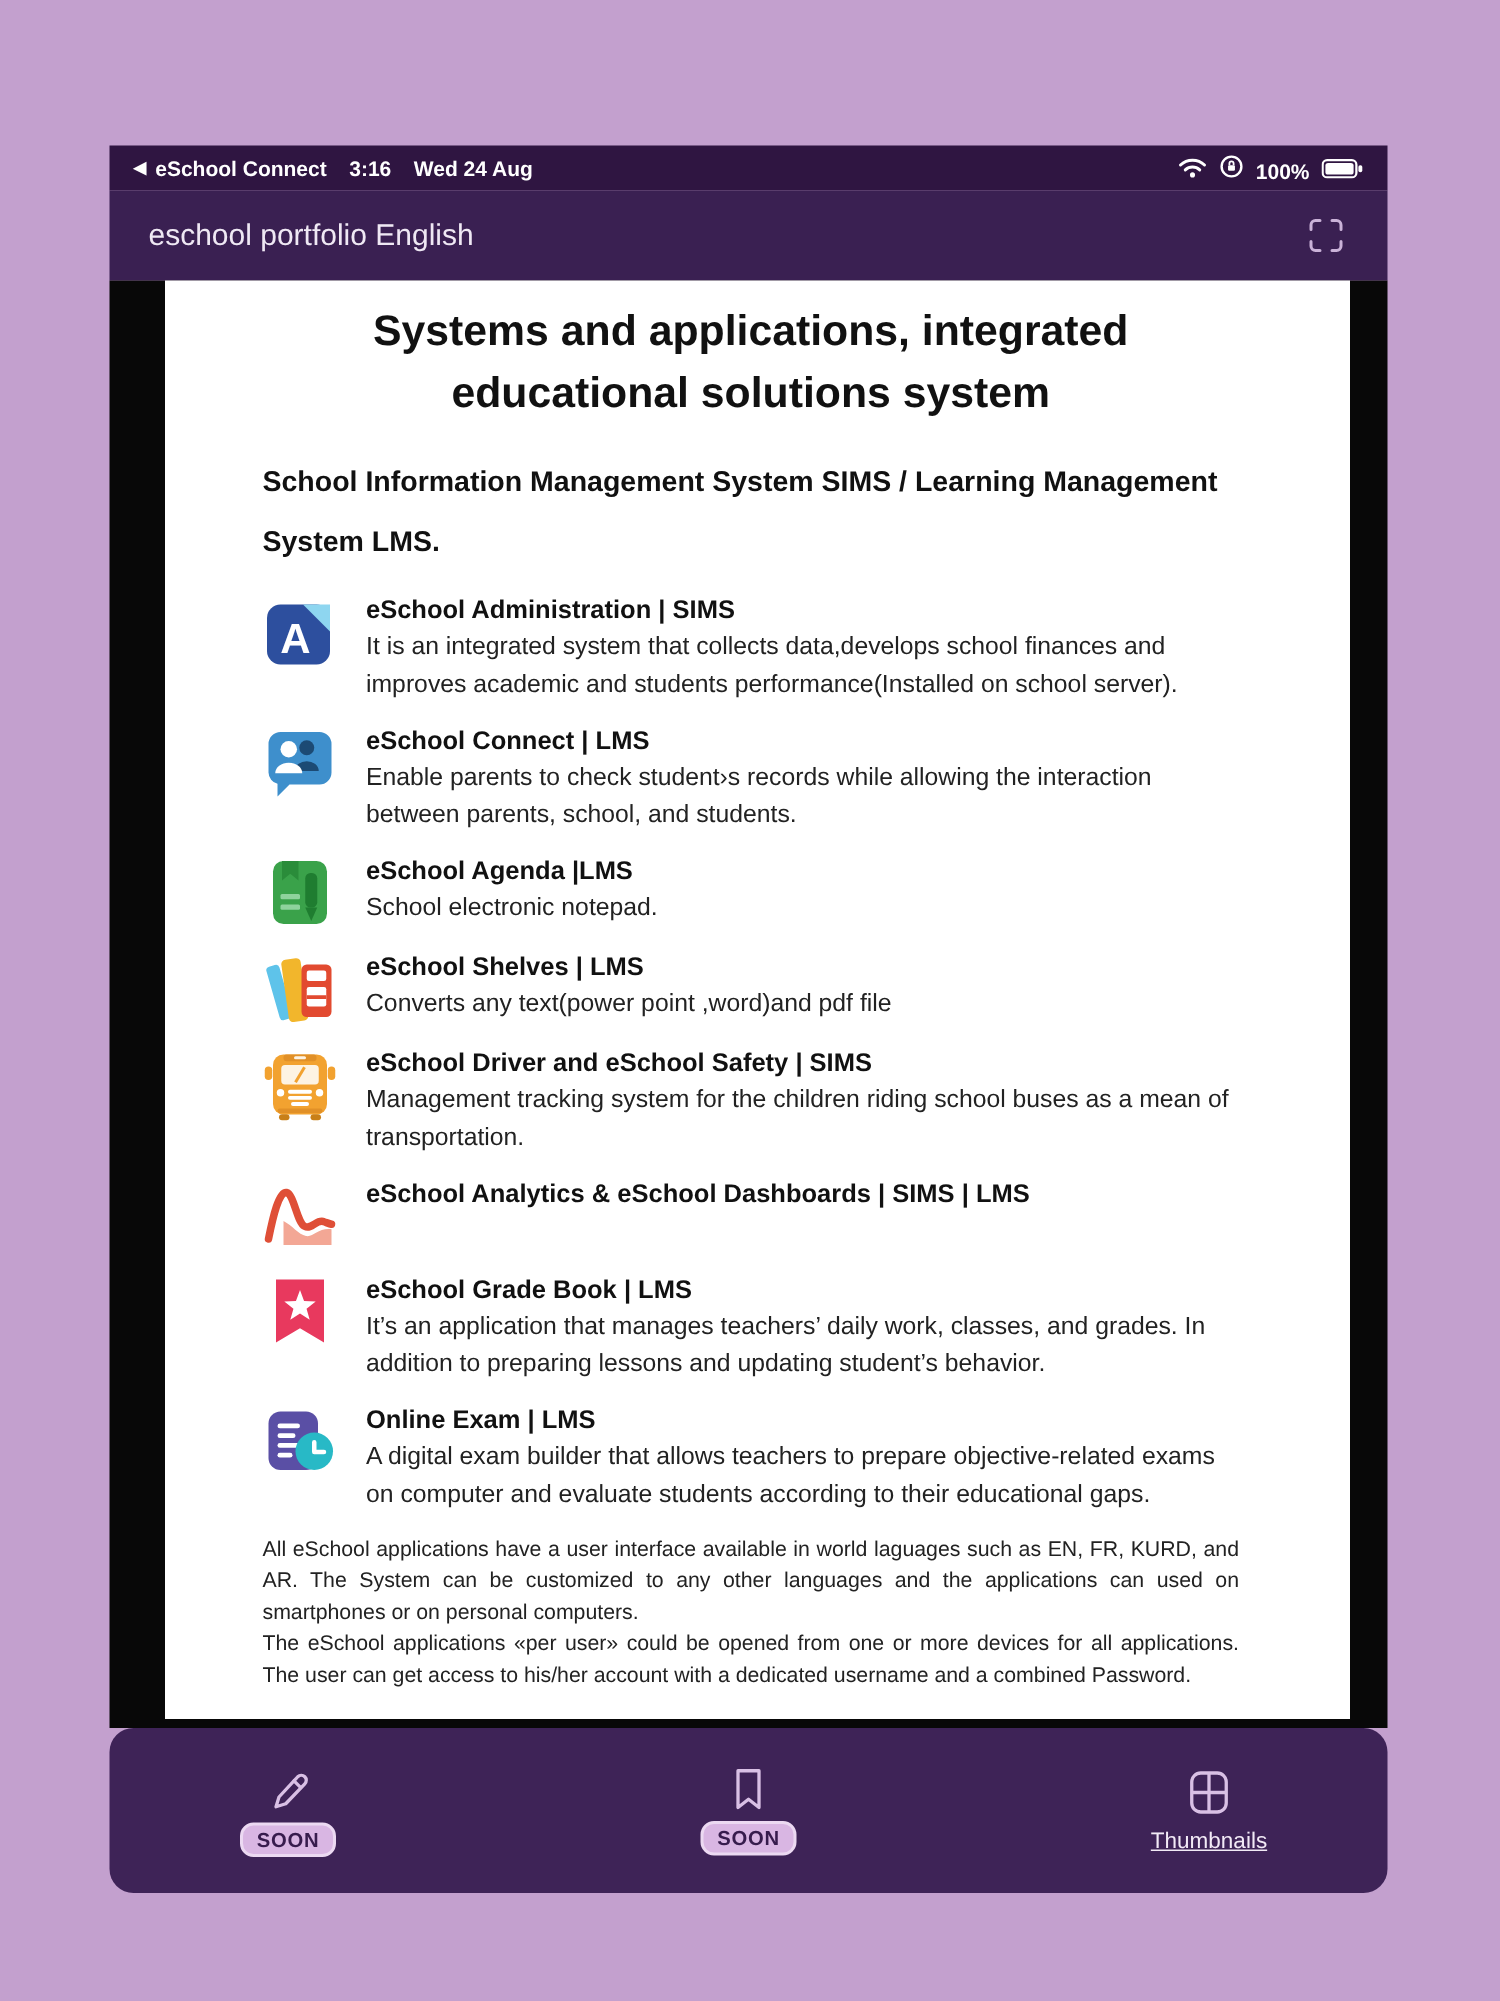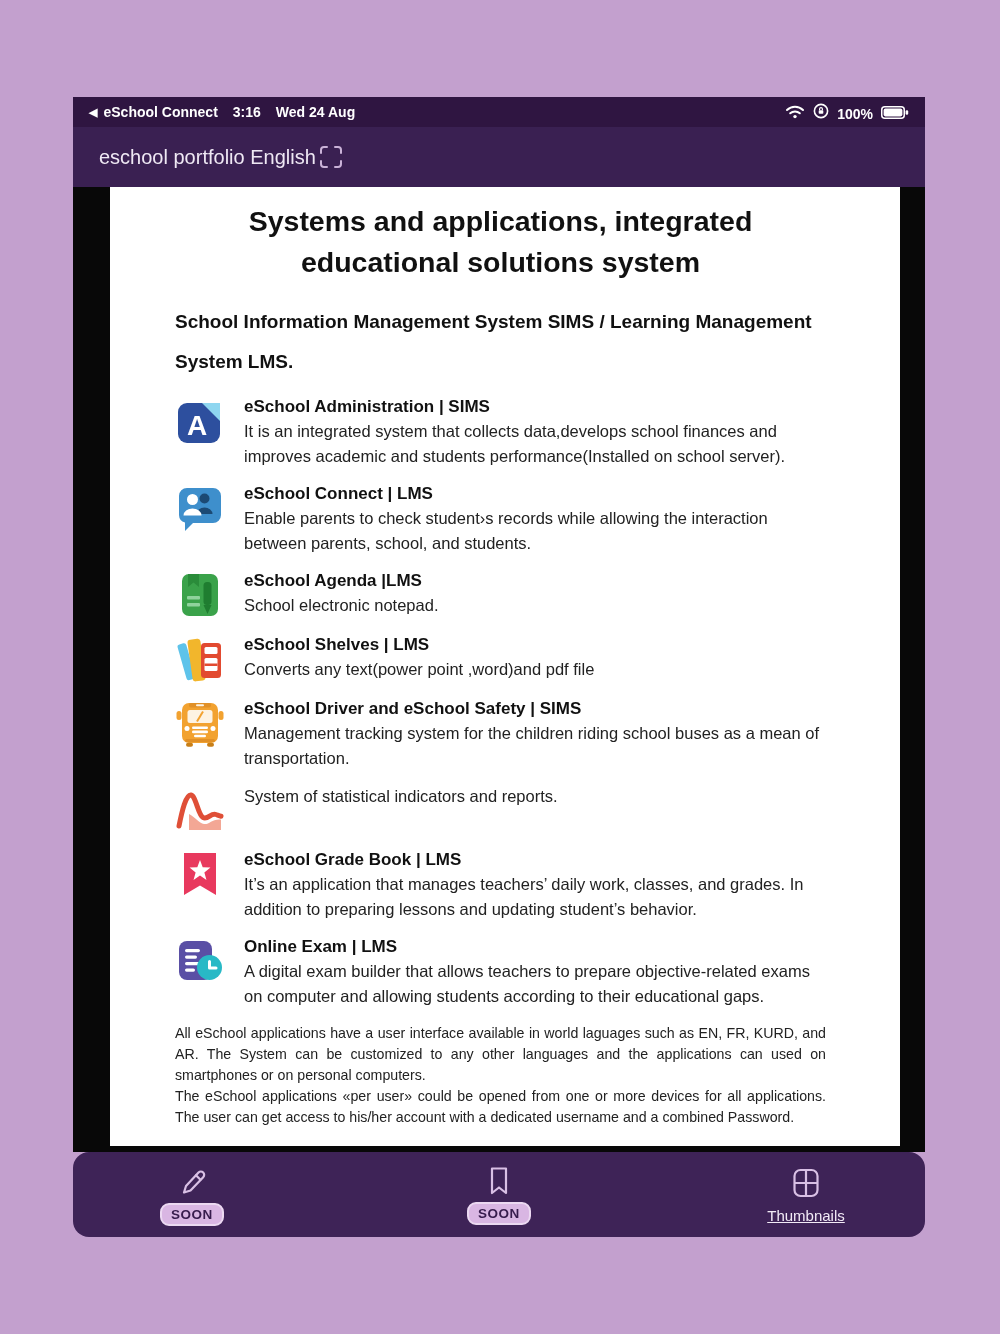--- a/index.html
+++ b/index.html
@@ -20,21 +20,21 @@
     font-size:14px;font-weight:bold;
   }
   .sb-left{display:flex;align-items:center;gap:15px;}
   .sb-back{display:flex;align-items:center;gap:6px;cursor:default;}
   .sb-right{display:flex;align-items:flex-end;gap:8px;}
   .back-tri{font-size:11px;line-height:1;}
   
   .appheader{
     position:absolute;left:0;top:30px;width:852px;height:60px;
     background:#3a2052;color:#efe8f4;
-    display:flex;align-items:center;
+    display:flex;align-items:center;justify-content:space-between;
     padding:12px 26px;box-sizing:border-box;font-size:20px;
   }
   .fs-btn{width:30px;height:30px;display:flex;align-items:center;justify-content:center;}
   
   .viewer{position:absolute;left:0;top:90px;width:852px;height:965px;background:#080808;}
   .page{
     position:absolute;left:37px;top:0;width:790px;height:959px;
     background:#ffffff;color:#191919;box-sizing:border-box;
     padding:8px 74px 0 65px;overflow:hidden;
   }
@@ -44,21 +44,21 @@
   .item{display:flex;gap:17px;margin-top:13px;}
   .item-icon{flex:0 0 52px;width:52px;padding-top:1px;}
   .item-icon svg{display:block;}
   .item-text{flex:1;}
   .item-title{font-size:17px;font-weight:bold;line-height:24px;color:#111;}
   .item-desc{font-size:16.5px;line-height:25px;color:#222;}
   .doc-footer{margin-top:14px;font-size:14.2px;line-height:21px;color:#222;}
   .doc-footer p{margin:0;text-align:justify;}
   
   .toolbar{
-    position:absolute;left:0;top:1055px;width:852px;height:85px;
+    position:absolute;left:0;top:1055px;width:852px;height:110px;
     background:#3e2357;border-radius:16px;
     display:flex;align-items:center;justify-content:space-between;
     padding:0 64px;box-sizing:border-box;
   }
   .tool{display:flex;flex-direction:column;align-items:center;gap:5px;min-width:110px;cursor:default;}
   .soon-badge{
     background:#d9b6e3;color:#371c4d;border:2px solid #ecd9f2;
     font-size:13.5px;font-weight:bold;letter-spacing:.5px;
     padding:1px 9px;border-radius:9px;line-height:17px;
   }
@@ -220,21 +220,21 @@
         </div>
 
         <div class="item">
           <div class="item-icon">
             <svg width="50" height="50" viewBox="0 0 50 50">
               <path d="M14 29 C20 32, 24 38, 29 39 C34 40, 37 33.5, 46 34.5 L46 45 L14 45 Z" fill="#f3a795"></path>
               <path d="M4 41 C7 26, 11 9, 16 10 C21 11, 23 30, 28 32.5 C33 35, 36 27.5, 41 29.5 C43.5 30.4, 45 31, 46 31.2" stroke="#df4f37" stroke-width="5" fill="none" stroke-linecap="round"></path>
             </svg>
           </div>
           <div class="item-text">
-            <div class="item-desc">System of statistical indicators and reports.</div>
+            <div class="item-title">eSchool Analytics &amp; eSchool Dashboards | SIMS | LMS</div>
           </div>
         </div>
 
         <div class="item">
           <div class="item-icon">
             <svg width="50" height="50" viewBox="0 0 50 50">
               <path d="M9 4 H41 V46 L25 36.5 L9 46 Z" fill="#e8395e"></path>
               <polygon points="25,11 27.7,18.28 35.46,18.6 29.37,23.42 31.47,30.9 25,26.6 18.53,30.9 20.63,23.42 14.54,18.6 22.3,18.28" fill="#ffffff"></polygon>
             </svg>
           </div>
@@ -251,21 +251,21 @@
               <rect x="10" y="13" width="15" height="3.2" rx="1.6" fill="#ffffff"></rect>
               <rect x="10" y="19.5" width="12" height="3.2" rx="1.6" fill="#ffffff"></rect>
               <rect x="10" y="26" width="15" height="3.2" rx="1.6" fill="#ffffff"></rect>
               <rect x="10" y="32.5" width="10" height="3.2" rx="1.6" fill="#ffffff"></rect>
               <circle cx="34.5" cy="31.5" r="12.5" fill="#28b9c6"></circle>
               <path d="M34.5 25.5 V32 H41" stroke="#ffffff" stroke-width="3" fill="none" stroke-linecap="round" stroke-linejoin="round"></path>
             </svg>
           </div>
           <div class="item-text">
             <div class="item-title">Online Exam | LMS</div>
-            <div class="item-desc">A digital exam builder that allows teachers to prepare objective-related exams on computer and allowing students according to their educational gaps.</div>
+            <div class="item-desc">A digital exam builder that allows teachers to prepare objective-related exams on computer and evaluate students according to their educational gaps.</div>
           </div>
         </div>
 
       </div>
 
       <div class="doc-footer">
         <p>All eSchool applications have a user interface available in world laguages such as EN, FR, KURD, and AR. The System can be customized to any other languages and the applications can used on smartphones or on personal computers.</p>
         <p>The eSchool applications «per user» could be opened from one or more devices for all applications. The user can get access to his/her account with a dedicated username and a combined Password.</p>
       </div>
 

